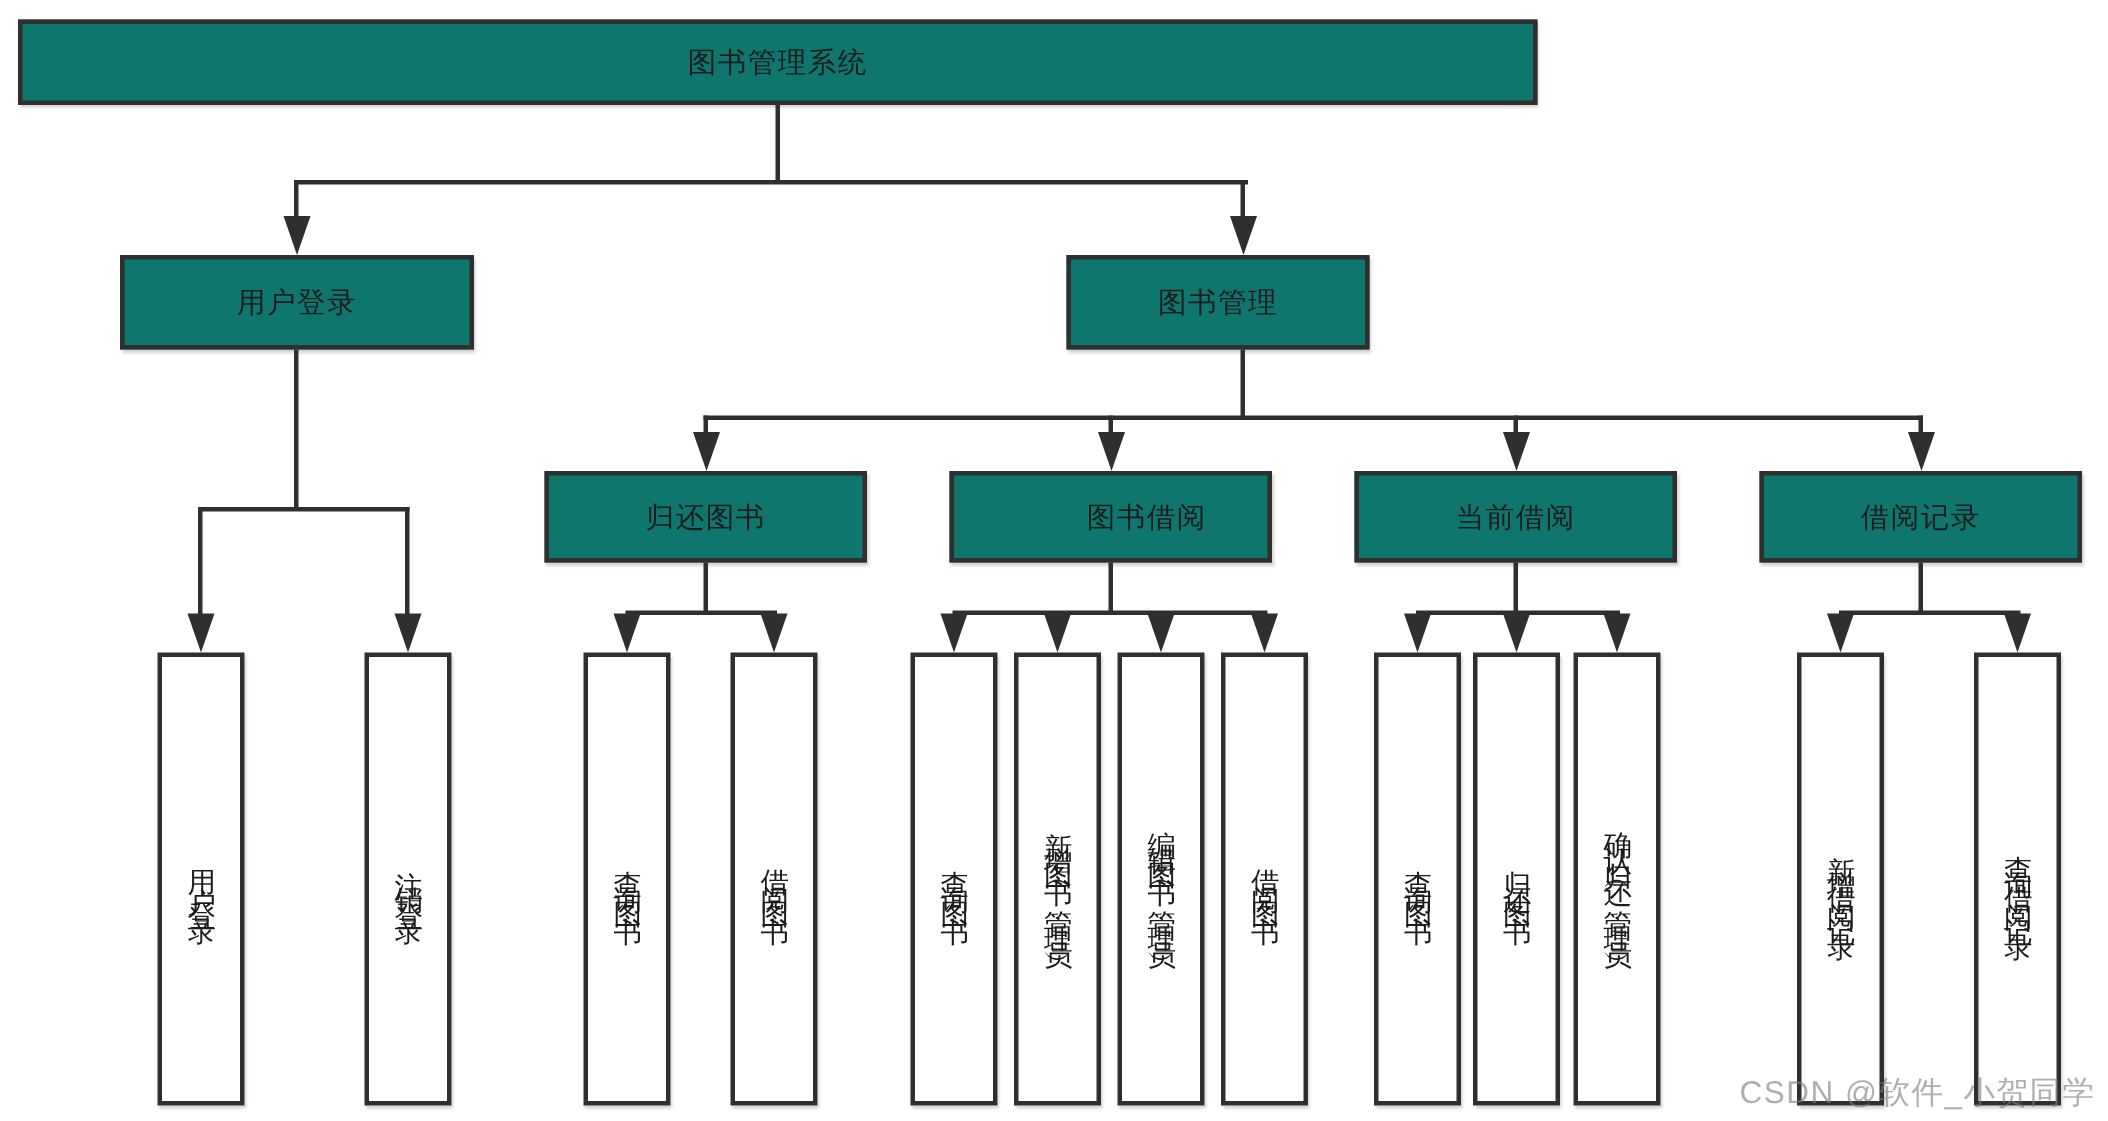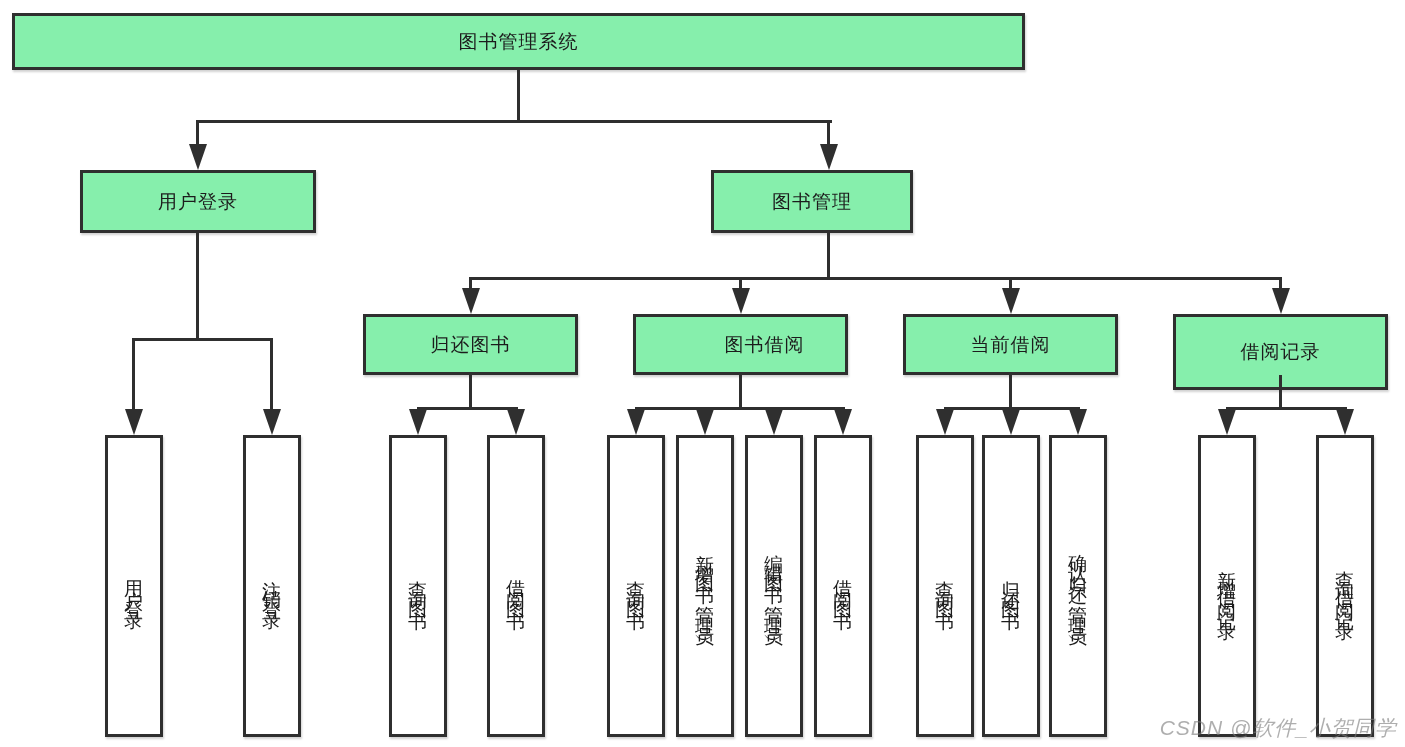--- a/index.html
+++ b/index.html
@@ -13,21 +13,21 @@
     position:relative;
     width:1405px;height:747px;
     background:var(--bg);
     overflow:hidden;
   }
   
   .hnode{
     position:absolute;
     box-sizing:border-box;
     border:3px solid var(--line);
-    background:#86efac;
+    background:#0f766e;
     display:flex;align-items:center;justify-content:center;
     font-size:19px;color:var(--text);
     letter-spacing:1px;
     box-shadow:1px 2px 2px rgba(0,0,0,0.18);
   }
   .vnode{
     position:absolute;
     box-sizing:border-box;
     border:3px solid var(--line);
     background:#fff;
@@ -51,21 +51,20 @@
   }
   
   .watermark{
     position:absolute;
     top:714px;right:8px;
     font-size:21px;
     color:rgba(125,125,125,0.62);
     letter-spacing:1px;
     z-index:20;
     white-space:nowrap;
-    font-style:italic;
   }
 </style>
 </head>
 <body>
 
 <div class="canvas">
 
   <div class="hnode" style="left:12px;top:13px;width:1013px;height:57px;">
     <span>图书管理系统</span>
   </div>
@@ -104,21 +103,21 @@
 
   <div class="hnode" style="left:363px;top:314px;width:215px;height:61px;">
     <span>归还图书</span>
   </div>
   <div class="hnode" style="left:633px;top:314px;width:215px;height:61px;padding-left:48px;">
     <span>图书借阅</span>
   </div>
   <div class="hnode" style="left:903px;top:314px;width:215px;height:61px;">
     <span>当前借阅</span>
   </div>
-  <div class="hnode" style="left:1173px;top:314px;width:215px;height:76px;">
+  <div class="hnode" style="left:1173px;top:314px;width:215px;height:61px;">
     <span>借阅记录</span>
   </div>
 
   <div class="edge" style="left:469px;top:375px;width:3px;height:35px;"></div>
   <div class="edge" style="left:417px;top:407px;width:101px;height:3px;"></div>
   <div class="arrow" style="left:409px;top:409px;"></div>
   <div class="arrow" style="left:507px;top:409px;"></div>
 
   <div class="edge" style="left:739px;top:375px;width:3px;height:35px;"></div>
   <div class="edge" style="left:635px;top:407px;width:210px;height:3px;"></div>

